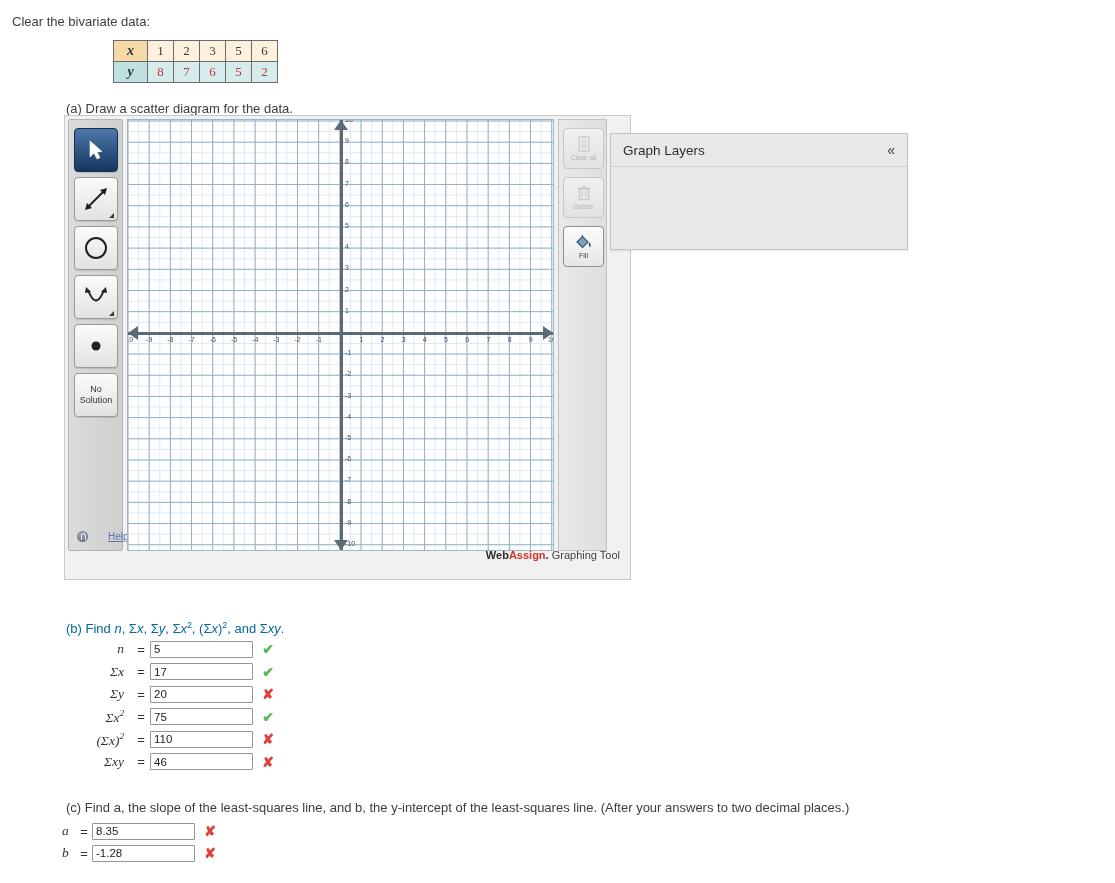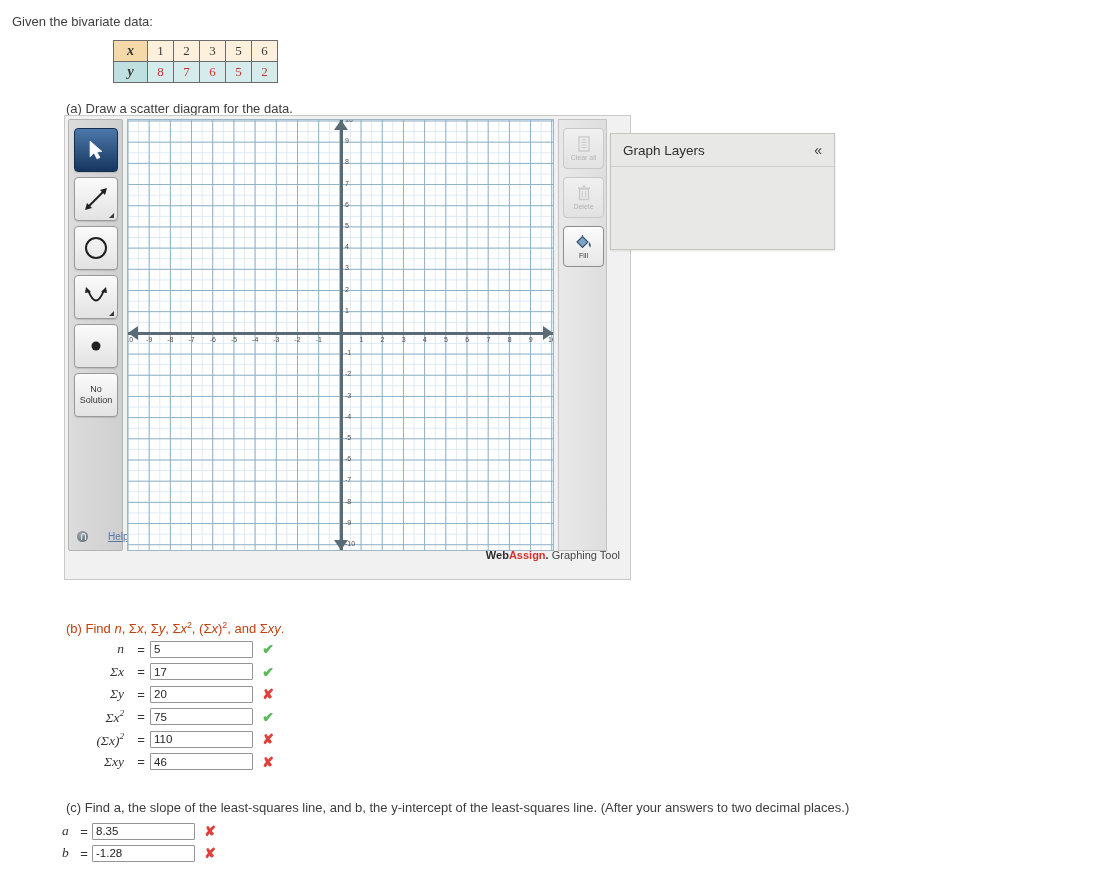--- a/index.html
+++ b/index.html
@@ -166,40 +166,40 @@
   .brand {
     position:absolute; right:10px; bottom:18px;
     font-size:11px; font-weight:bold; color:#2b2b2b;
   }
   .brand .red { color:#d2322d; }
   .brand .sub { font-weight:normal; color:#444; }
 
   
   .gl {
     position:absolute; left:610px; top:133px;
-    width:225px; height:117px;
+    width:298px; height:117px;
     background:#e8e8e6;
     border:1px solid #c4c4c0;
     box-shadow:0 1px 2px rgba(0,0,0,.10);
   }
   .gl-head {
     height:33px; display:flex; align-items:center; justify-content:space-between;
     padding:0 12px; border-bottom:1px solid #cfcfcb;
     background:#e8e8e6;
   }
   .gl-title { font-size:13.5px; color:#2f2f2f; }
   .gl-collapse { font-size:14px; color:#3b3b3b; }
   .gl-body {
     margin:8px; padding:8px 10px;
     background:#e4e4e2;
     font-size:12px; line-height:20px; color:#4b4b4b;
   }
 
   
-  .part-b { position:absolute; left:66px; top:620px; font-size:13px; color:#c2410c; }
+  .part-b { position:absolute; left:66px; top:620px; font-size:13px; color:#0369a1; }
   .answers { position:absolute; left:66px; top:638px; }
   .arow { display:flex; align-items:center; height:22.5px; }
   .arow .sym {
     width:66px; text-align:right; padding-right:8px;
     font-family:"Liberation Serif", serif; font-size:13.5px; font-style:italic; color:#333;
   }
   .arow .eq { width:18px; text-align:center; font-size:13px; color:#333; }
   .arow input.ans {
     width:103px; height:17px;
     border:1px solid #959595; border-radius:1px;
@@ -223,21 +223,21 @@
     padding:0 3px; color:#222; background:#fff;
   }
   sup { font-size:0.68em; }
   .ital { font-style:italic; }
 </style>
 </head>
 <body>
 
 <div class="page">
 
-  <div class="intro">Given the bivariate data:</div>
+  <div class="intro">Clear the bivariate data:</div>
 
   <div class="data-table-wrap">
     <table class="data-table">
       <tbody>
           <tr>
         <td class="hdr-x">x</td>
         <td class="cell-x">1</td>
         <td class="cell-x">2</td>
         <td class="cell-x">3</td>
         <td class="cell-x">5</td>

